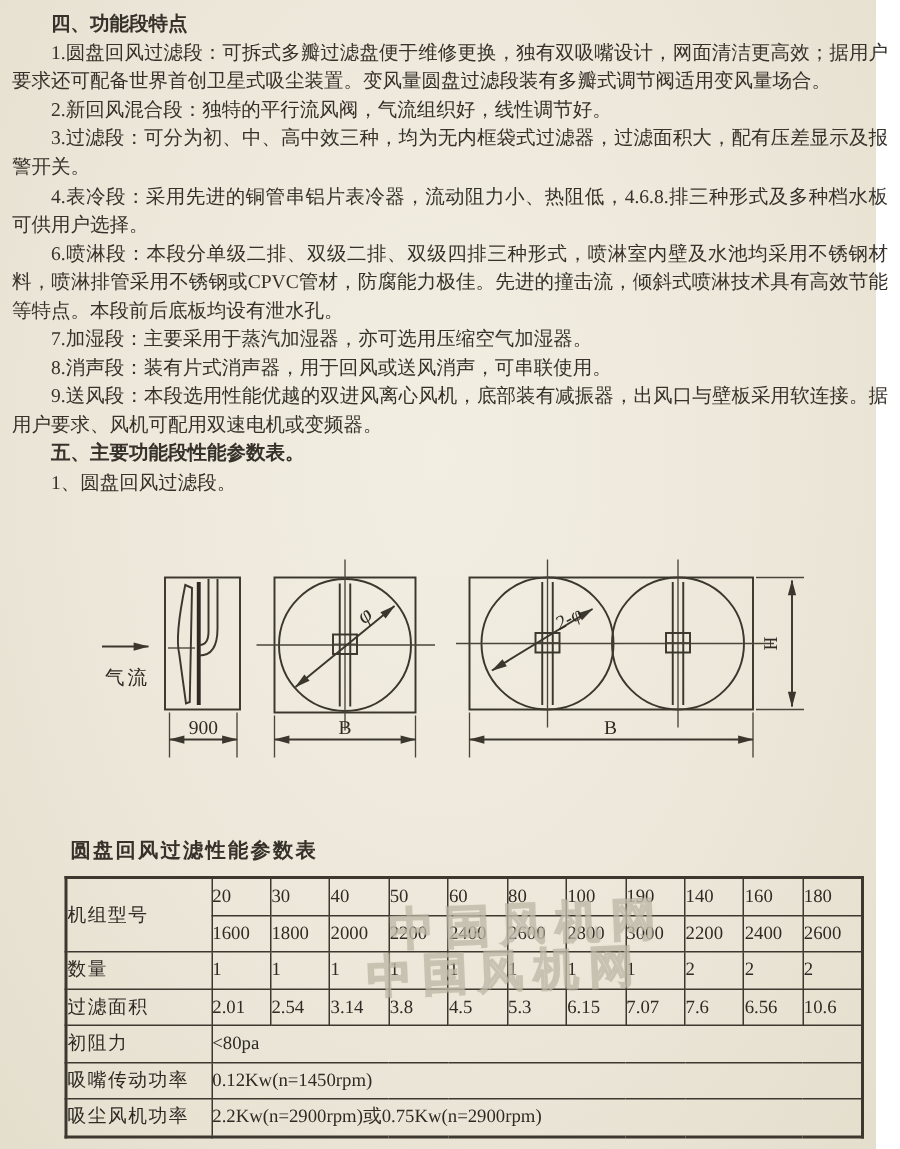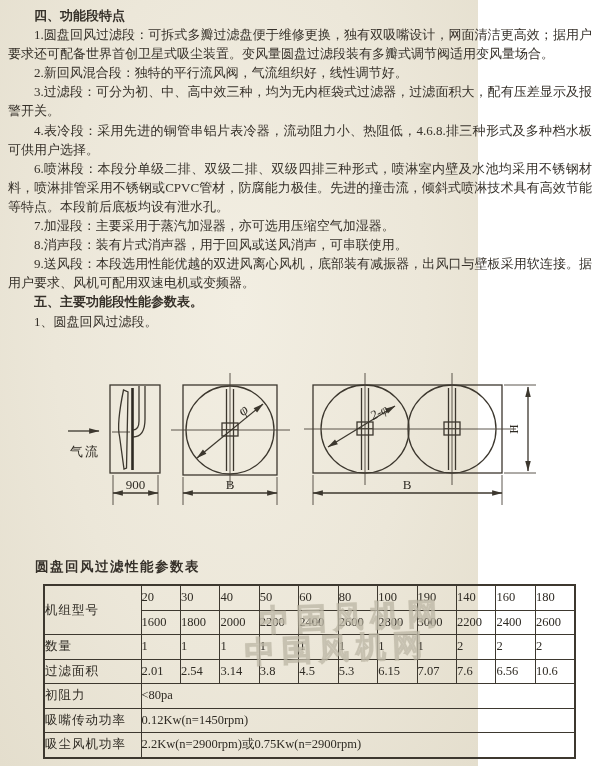--- a/index.html
+++ b/index.html
@@ -1,41 +1,41 @@
 <!DOCTYPE html>
 <html><head>
 <meta charset="utf-8">
 <style>
   html,body{margin:0;padding:0;}
   body{
     width:600px;height:766px;overflow:hidden;
     font-family:"Liberation Serif","DejaVu Serif",serif;
   }
   .page{
-    position:relative;width:478px;height:766px;
+    position:relative;width:584px;height:766px;
     background:radial-gradient(ellipse at 50% 40%, #f2eee2 0%, #ece7d9 55%, #e4decd 100%);
     color:#36312a;
   }
   
   .text-block{
     position:absolute;left:8px;top:6px;width:584px;
     font-size:13px;line-height:19.1px;text-align:justify;
   }
   .text-block p{margin:0;text-indent:2em;}
   .sec-heading{font-weight:bold;}
   
   svg.diagram{position:absolute;left:0;top:0;width:600px;height:766px;}
   svg.diagram .ln{stroke:#3c372e;stroke-width:1.3;fill:none;}
   svg.diagram .thin{stroke:#4a443a;stroke-width:0.9;fill:none;}
   svg.diagram .thick{stroke:#2e2a23;stroke-width:2.6;fill:none;}
   svg.diagram text{fill:#2f2b24;font-family:"Liberation Serif","DejaVu Serif",serif;}
   svg.diagram .arrmk{fill:#3c372e;}
   
   .table-section{position:absolute;left:33px;top:558px;width:545px;}
-  .table-title{font-size:13.5px;font-weight:bold;letter-spacing:1.5px;margin:0 0 0 2px;}
+  .table-title{font-size:13.5px;font-weight:bold;letter-spacing:1.5px;margin:0 0 0 14px;}
   table.params{
     border-collapse:collapse;table-layout:fixed;
     width:531px;margin:8px 0 0 10px;
     border:2px solid #3d382f;
   }
   table.params td{
     border:1px solid #3d382f;height:23.5px;text-align:left;
     font-size:12.5px;padding:0;color:#2f2b24;
   }
   table.params td.lbl{font-size:12.5px;letter-spacing:1px;}

